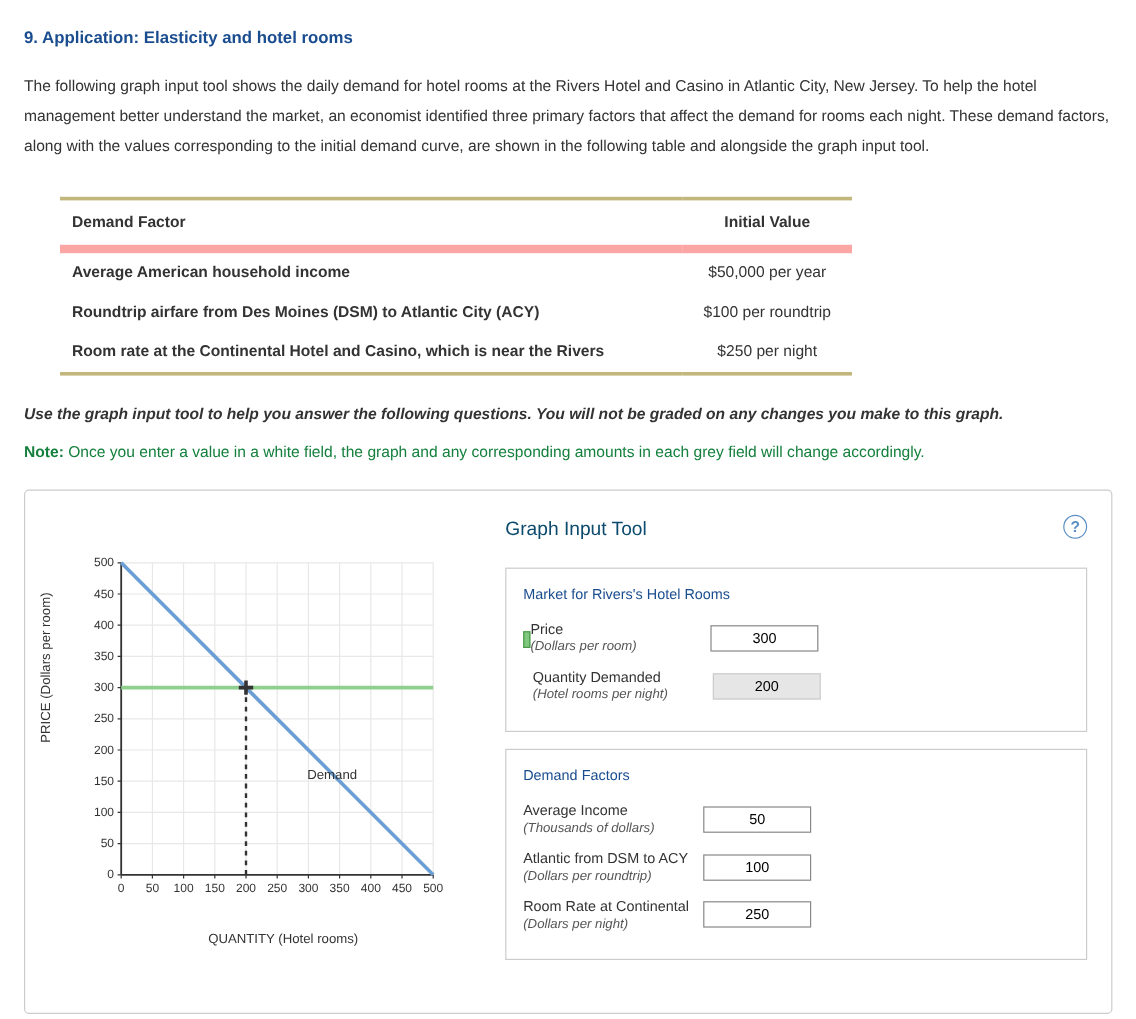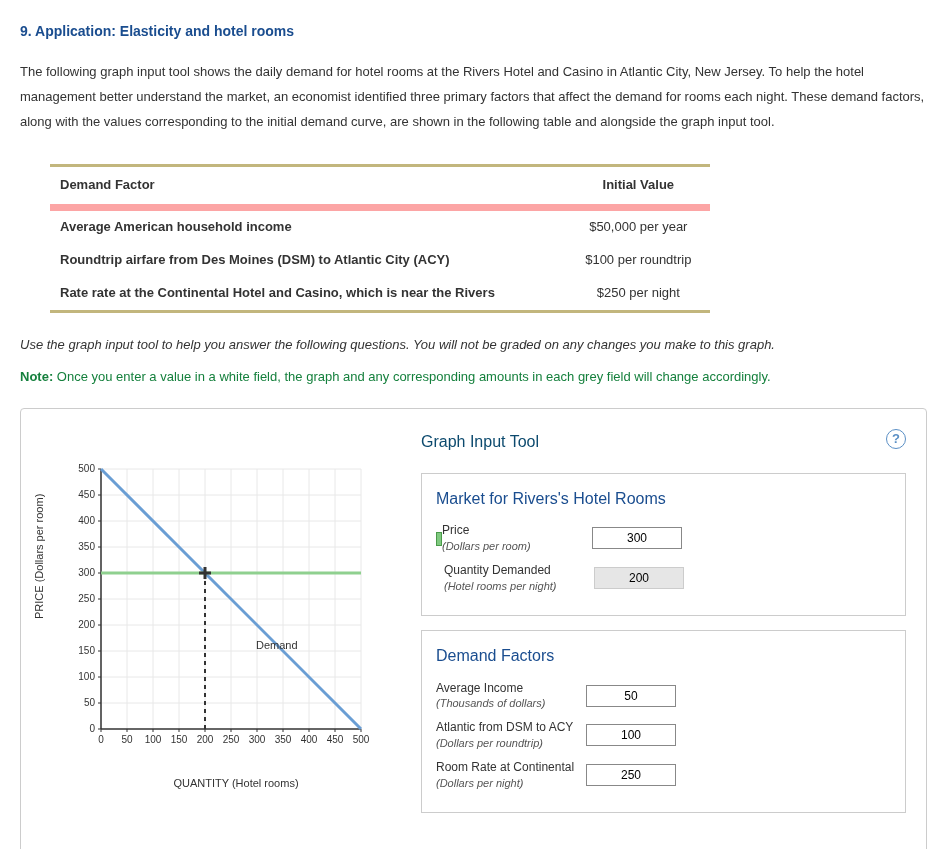--- a/index.html
+++ b/index.html
@@ -12,21 +12,21 @@
     width: 947px;
     line-height: 1.6;
   }
   h1.heading {
     color: #1a4d8f;
     font-size: 14px;
     font-weight: bold;
     margin: 0 0 18px 0;
   }
   p.intro { color: #333; margin: 0 0 10px 0; line-height: 1.9; }
-  p.instr { color: #333; margin: 18px 0 8px 0; font-style: italic; line-height: 1.9; }
+  p.instr { color: #333; margin: 18px 0 8px 0; font-style: italic; line-height: 1.9; font-weight: bold; }
   p.note { color: #15803d; margin: 0 0 18px 0; line-height: 1.9; }
   p.note .label { font-weight: bold; font-style: normal; }
   .tablewrap { margin: 30px 0 20px 30px; }
   table.factors {
     border-collapse: collapse;
     width: 660px;
   }
   table.factors thead tr { border-top: 3px solid #c2b67d; }
   table.factors tbody { border-bottom: 3px solid #c2b67d; }
   table.factors th {
@@ -93,21 +93,21 @@
     line-height: 18px;
     font-weight: bold;
   }
   .section-box {
     border: 1px solid #ccc;
     padding: 12px 14px;
     margin-bottom: 14px;
   }
   .section-box h3 {
     color: #1a4d8f;
-    font-size: 16px;
+    font-size: 12px;
     font-weight: normal;
     margin: 0 0 12px 0;
   }
   .row {
     display: flex;
     align-items: center;
     margin-bottom: 10px;
   }
   .marker {
     width: 6px; height: 14px;
@@ -155,21 +155,21 @@
     <tbody>
       <tr>
         <td>Average American household income</td>
         <td class="val">$50,000 per year</td>
       </tr>
       <tr>
         <td>Roundtrip airfare from Des Moines (DSM) to Atlantic City (ACY)</td>
         <td class="val">$100 per roundtrip</td>
       </tr>
       <tr>
-        <td>Rate rate at the Continental Hotel and Casino, which is near the Rivers</td>
+        <td>Room rate at the Continental Hotel and Casino, which is near the Rivers</td>
         <td class="val">$250 per night</td>
       </tr>
     </tbody>
   </table>
 </div>
 
 <p class="instr">Use the graph input tool to help you answer the following questions. You will not be graded on any changes you make to this graph.</p>
 <p class="note"><span class="label">Note:</span><span> Once you enter a value in a white field, the graph and any corresponding amounts in each grey field will change accordingly.</span></p>
 
 <div class="tool-panel">

